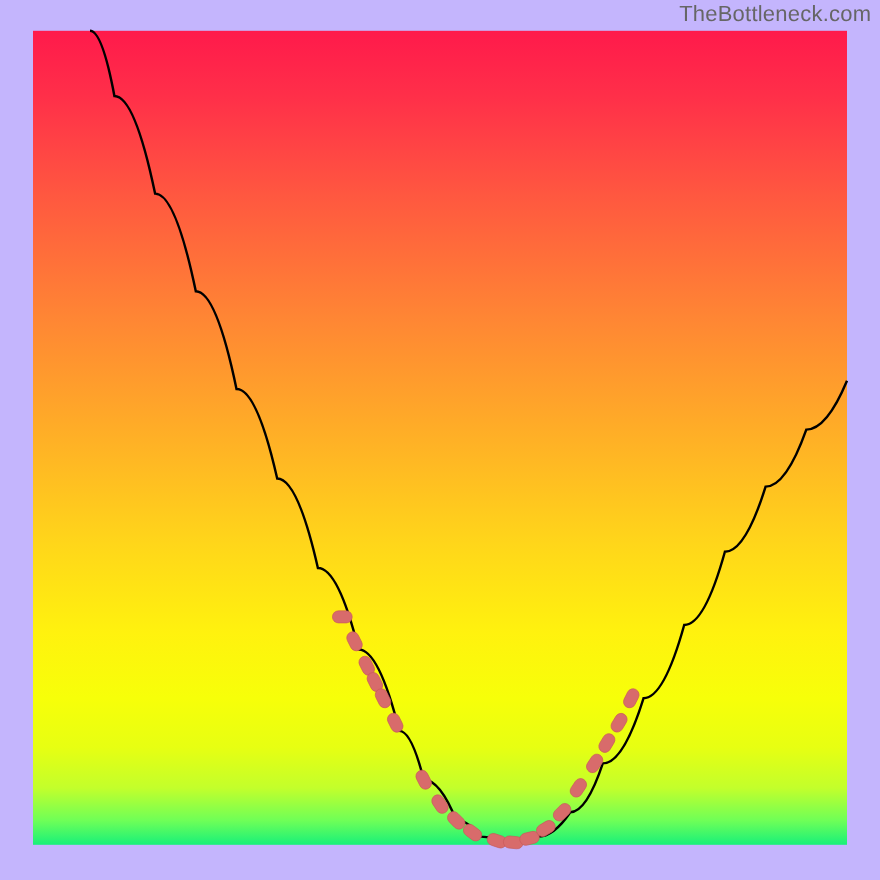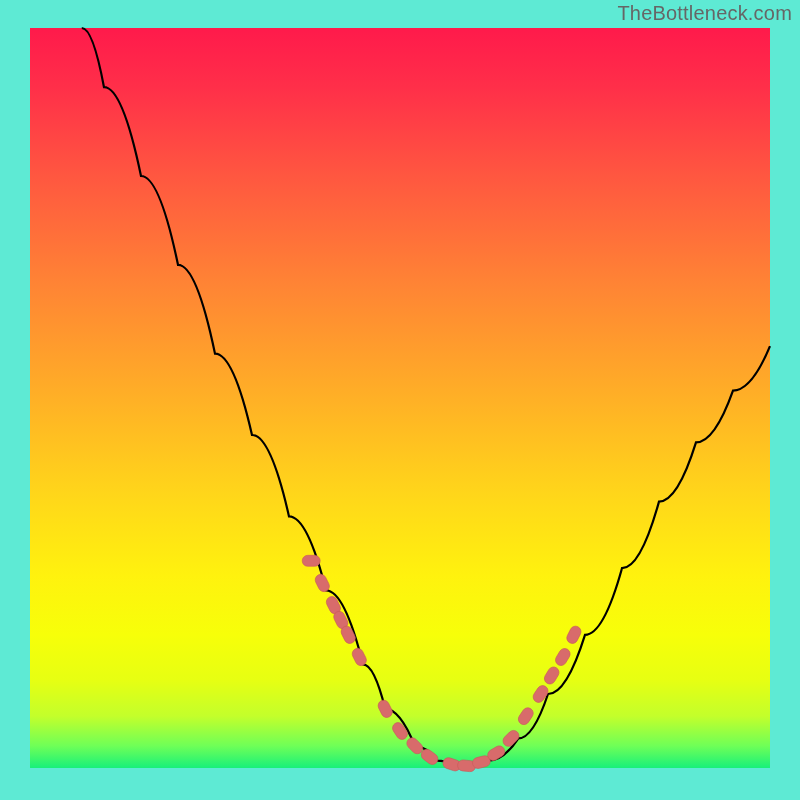--- a/index.html
+++ b/index.html
@@ -8,21 +8,21 @@
     width: 800px;
     height: 800px;
     background: #000;
     overflow: hidden;
     font-family: Arial, Helvetica, sans-serif;
   }
   .frame {
     position: relative;
     width: 800px;
     height: 800px;
-    background: #5eead4;
+    background: #c4b5fd;
   }
   .watermark {
     position: absolute;
     top: 2px;
     right: 8px;
     color: #666;
     font-size: 20px;
     font-weight: 500;
     letter-spacing: 0.2px;
     z-index: 10;

